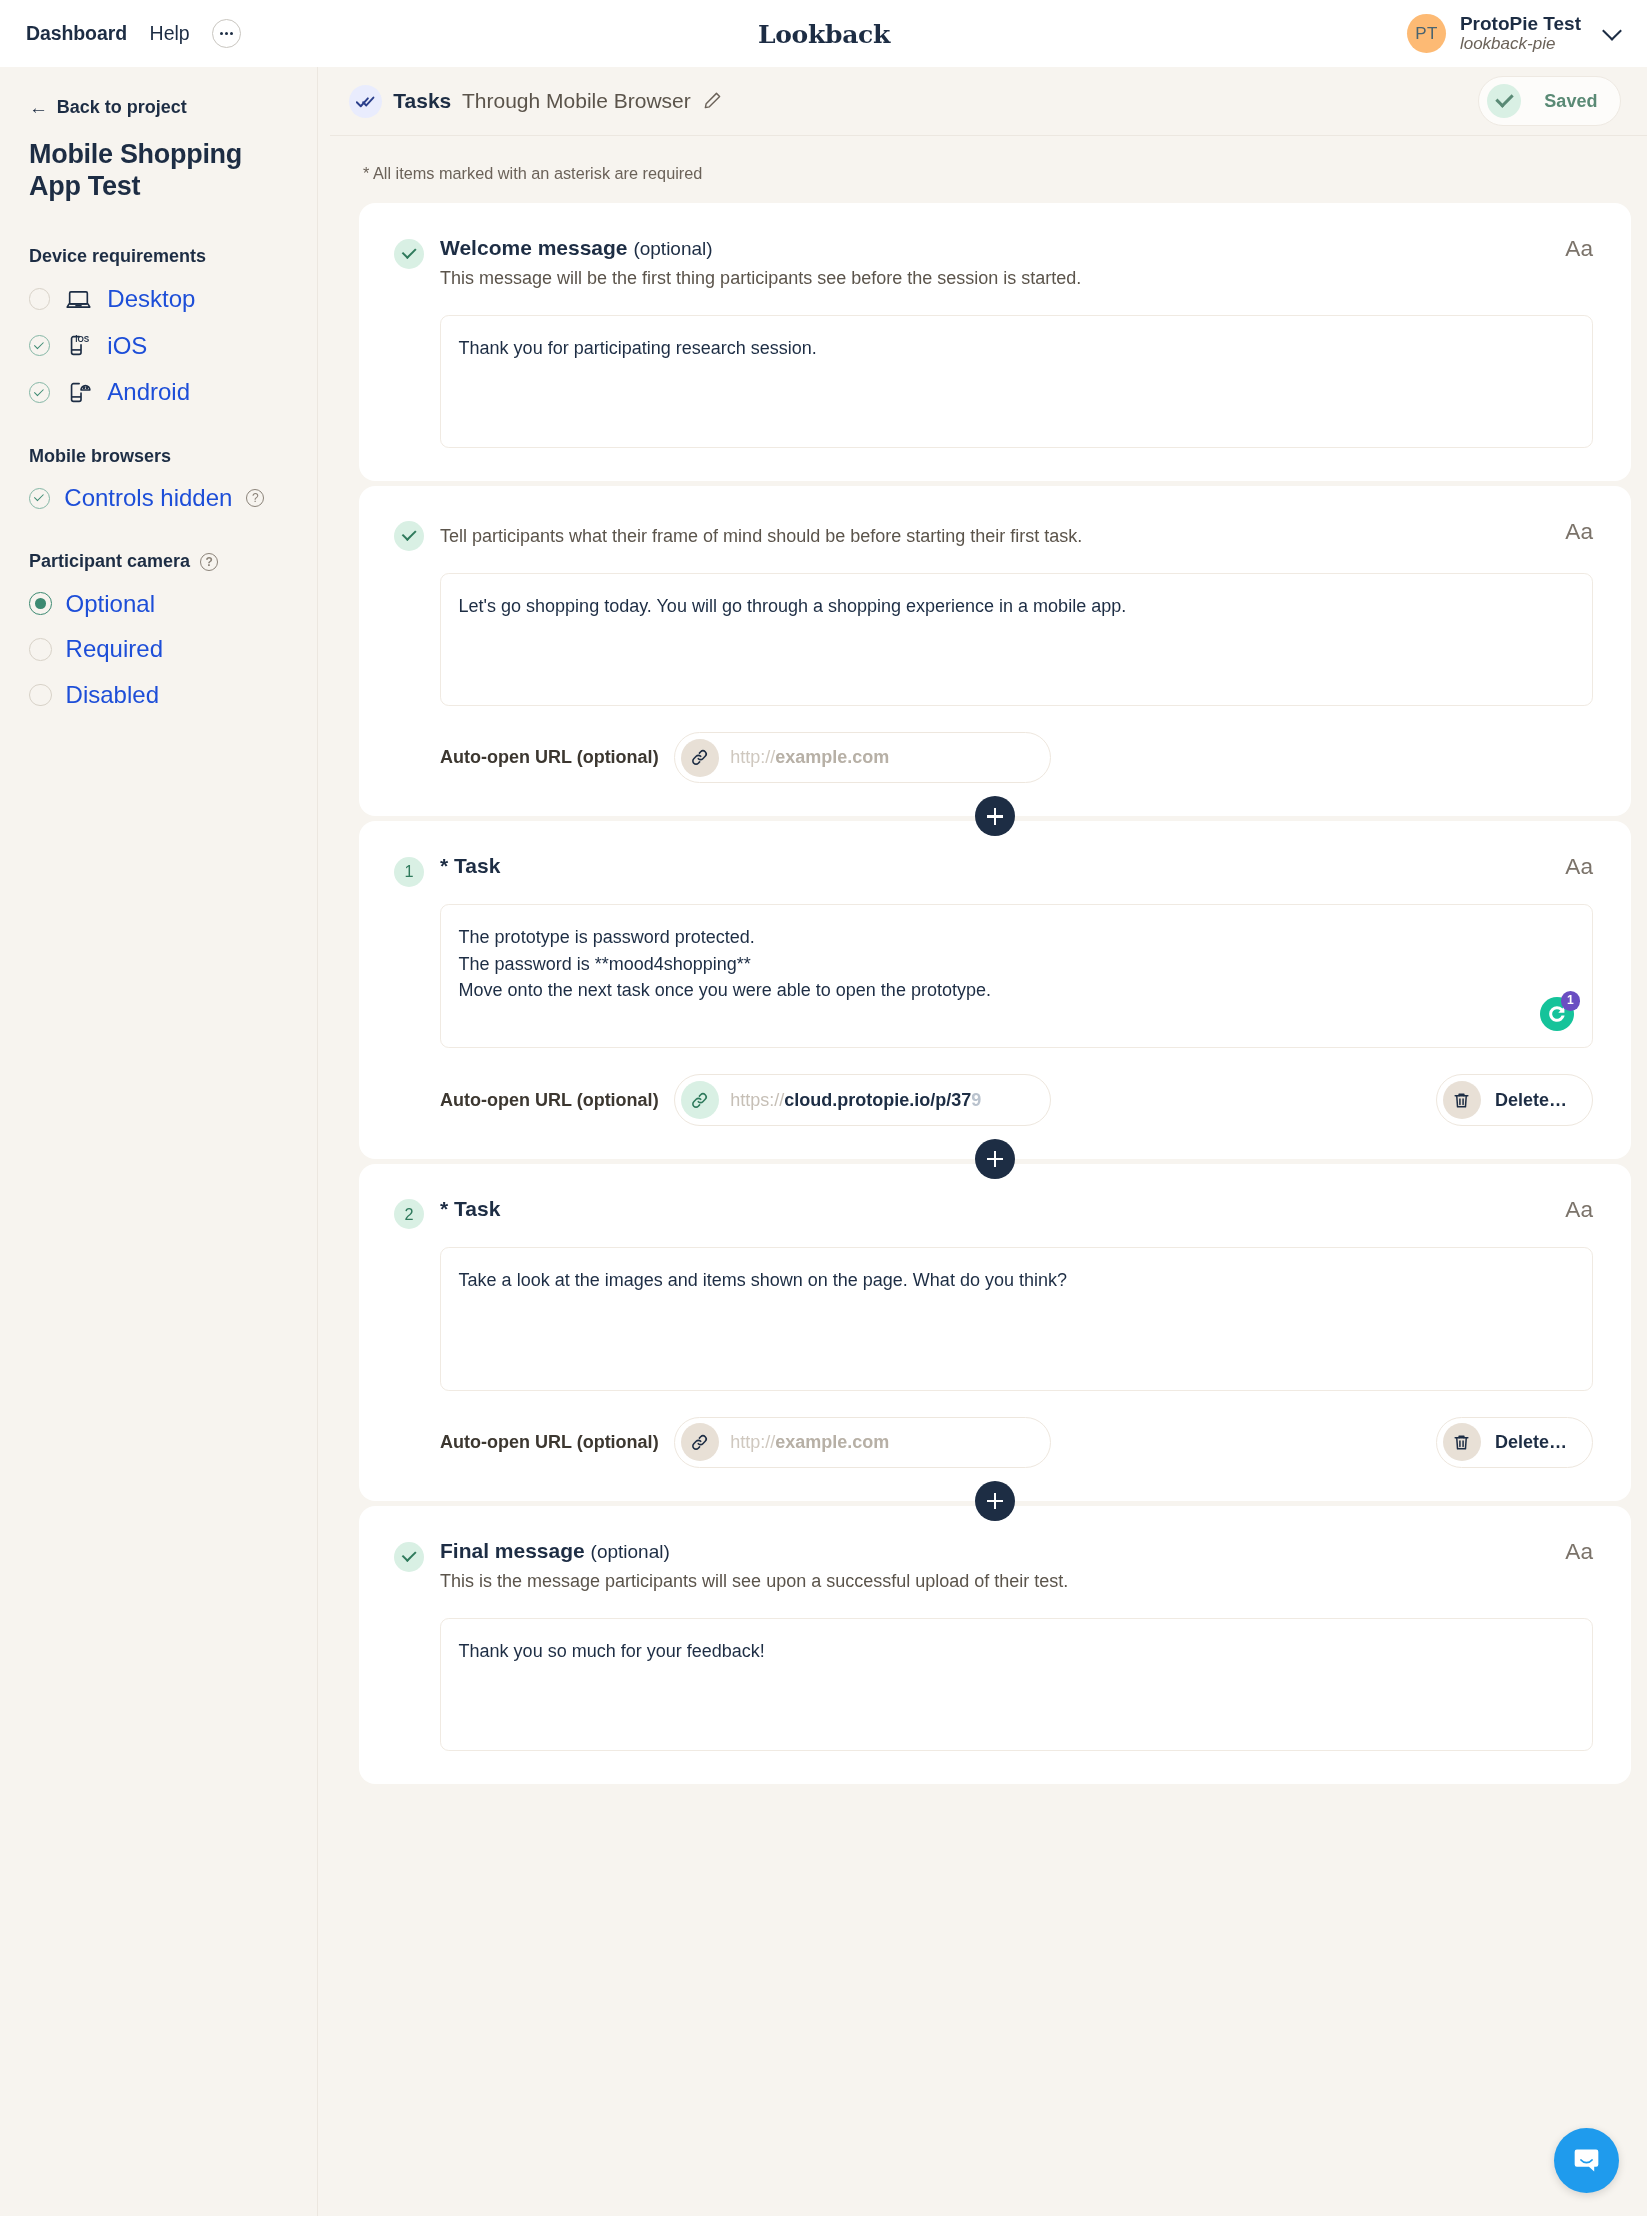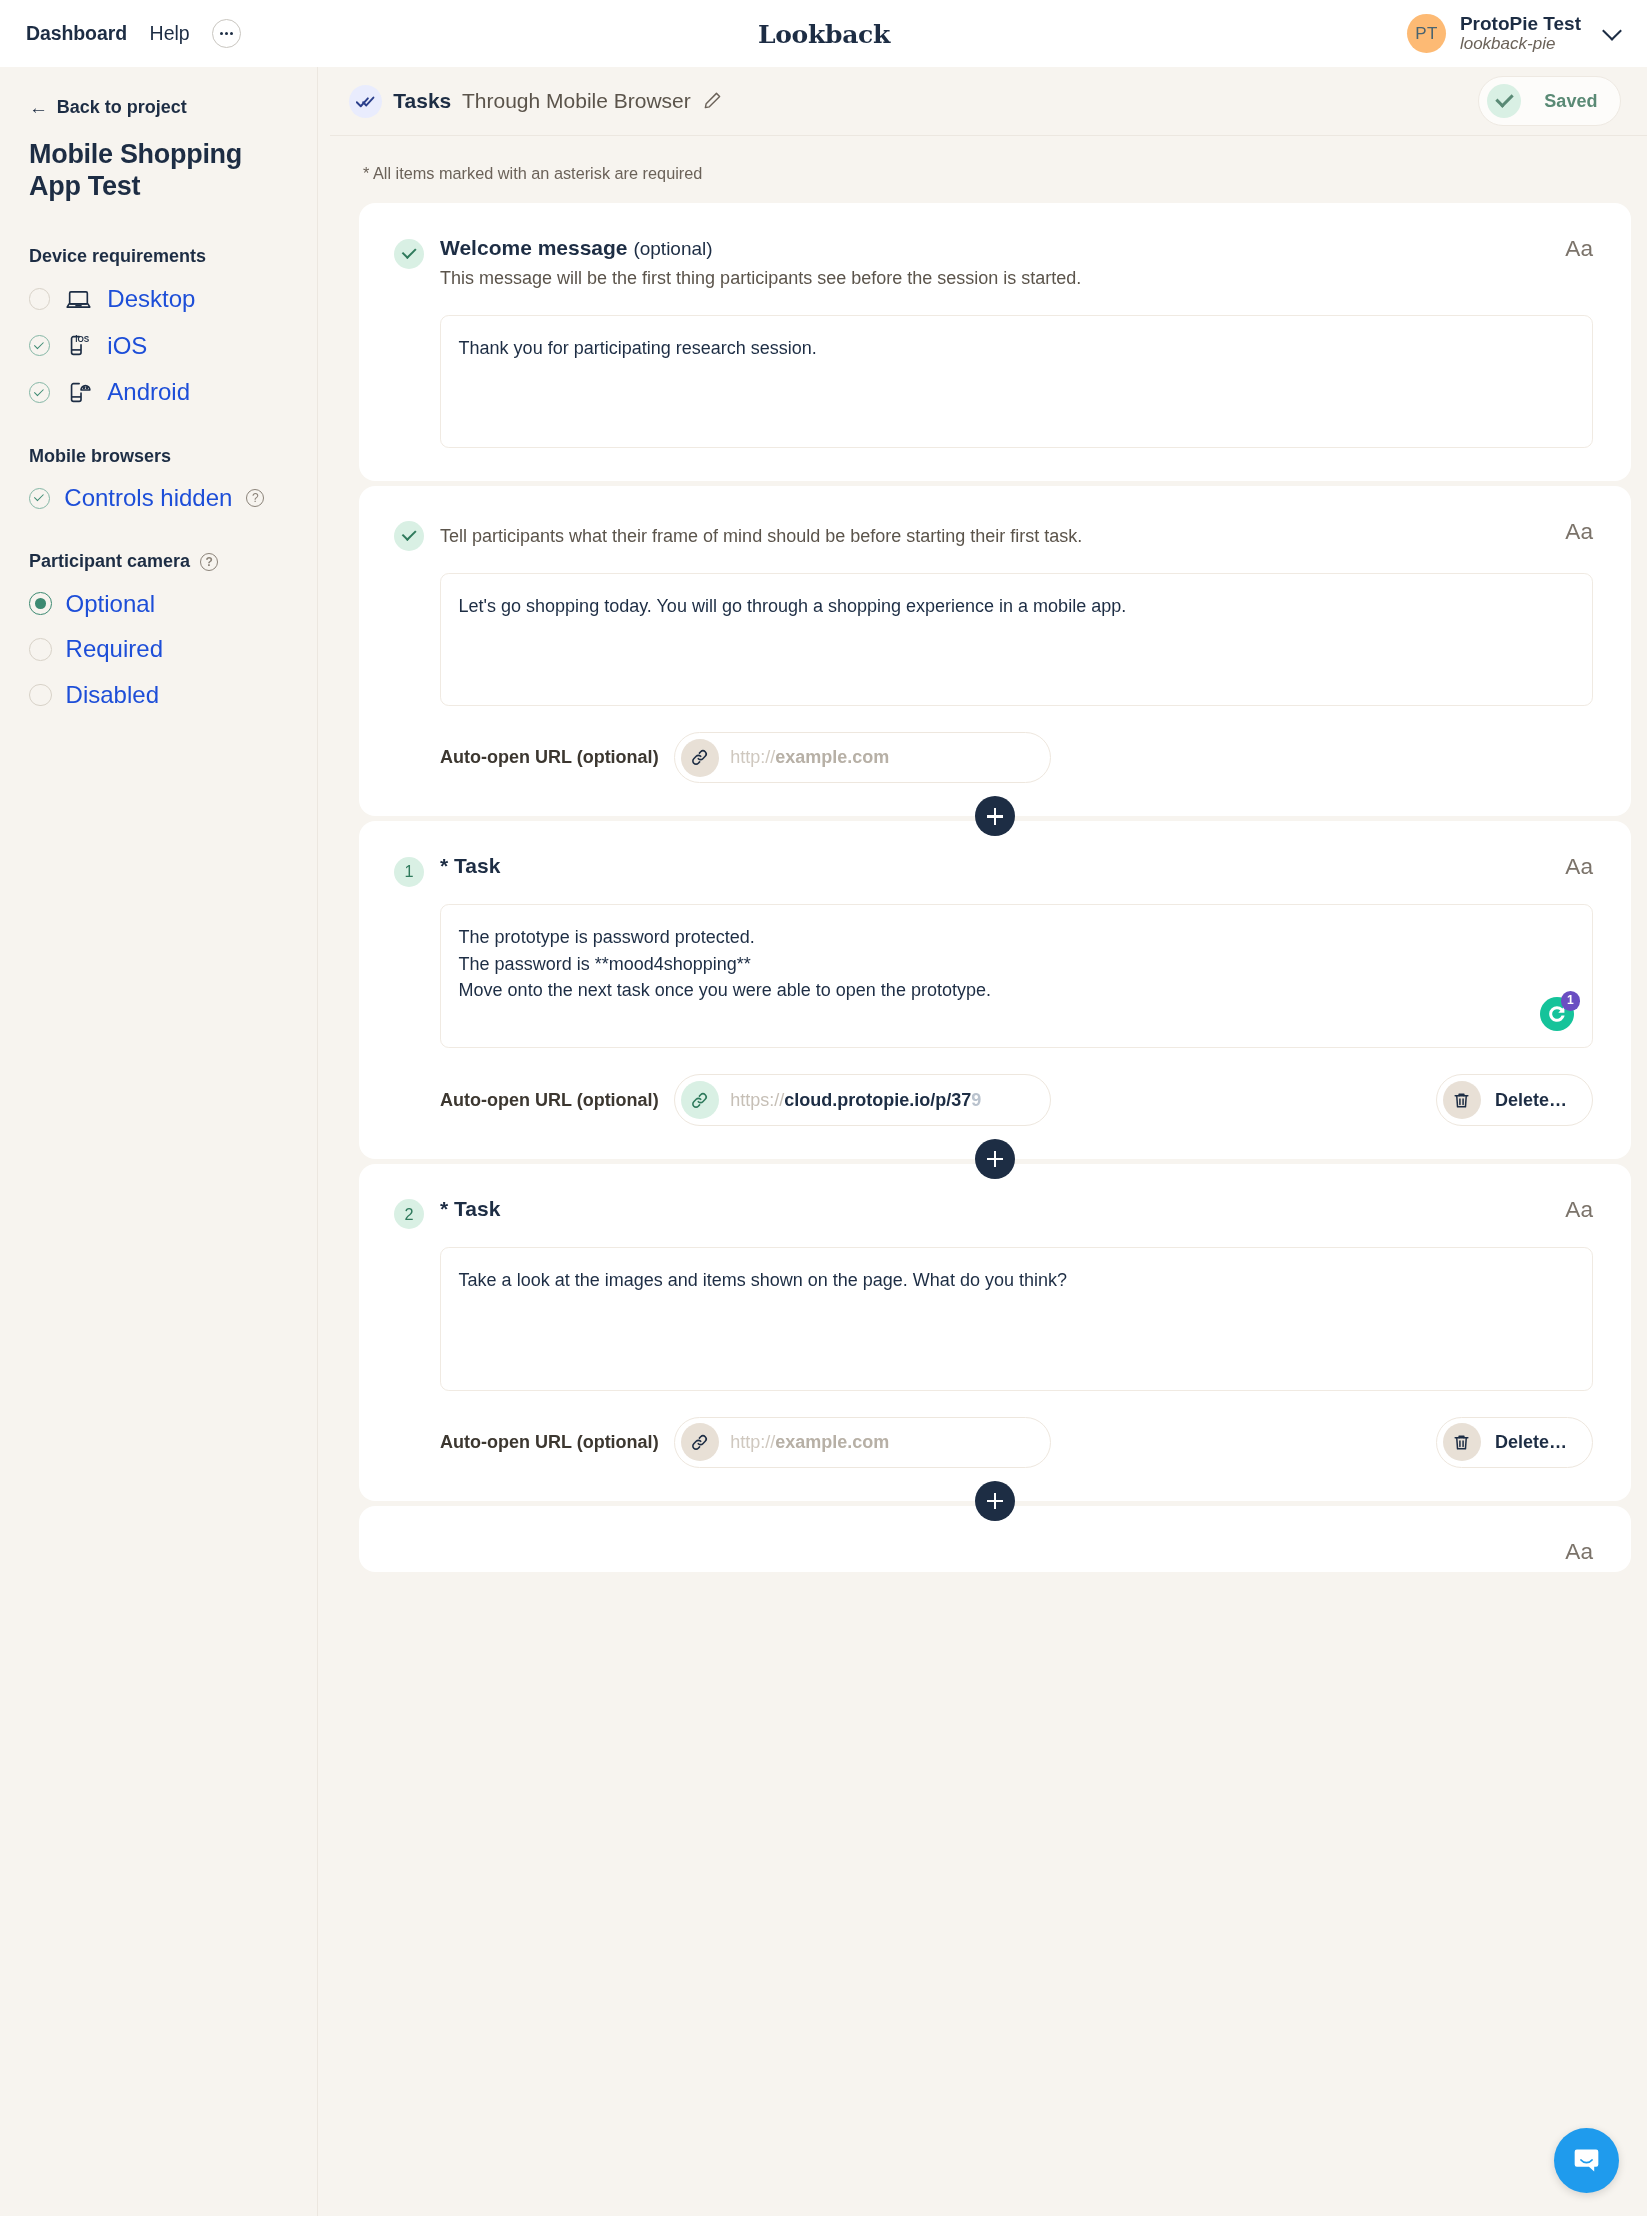--- a/index.html
+++ b/index.html
@@ -500,20 +500,33 @@
               <span class="delete-label">Delete…</span>
             </div>
           </div>
         </div>
       </div>
       <div class="plus-btn" style="bottom:-20px;"></div>
     </div>
 
     <div class="card">
       <div class="aa">Aa</div>
+      <div class="card-inner">
+        <div class="badge-col">
+          <div class="badge-check"></div>
+        </div>
+        <div class="body-col">
+          <div class="card-title">
+            <span>Final message</span>
+            <span class="opt">(optional)</span>
+          </div>
+          <div class="card-desc">This is the message participants will see upon a successful upload of their test.</div>
+          <div class="textbox">Thank you so much for your feedback!</div>
+        </div>
+      </div>
     </div>
 
   </div>
 </div>
 
 <div class="intercom">
   <svg width="33" height="33" viewBox="0 0 24 24" fill="none">
       <path d="M5 4h14a1.6 1.6 0 0 1 1.6 1.6v9.3A1.6 1.6 0 0 1 19 16.5h-1.4V20l-3.8-3.5H5a1.6 1.6 0 0 1-1.6-1.6V5.6A1.6 1.6 0 0 1 5 4z" fill="#ffffff"></path>
       <path d="M8 11.6c1 1.2 2.4 1.9 4 1.9s3-0.7 4-1.9" stroke="#1f9bed" stroke-width="1.3" stroke-linecap="round" fill="none"></path>
     </svg>

